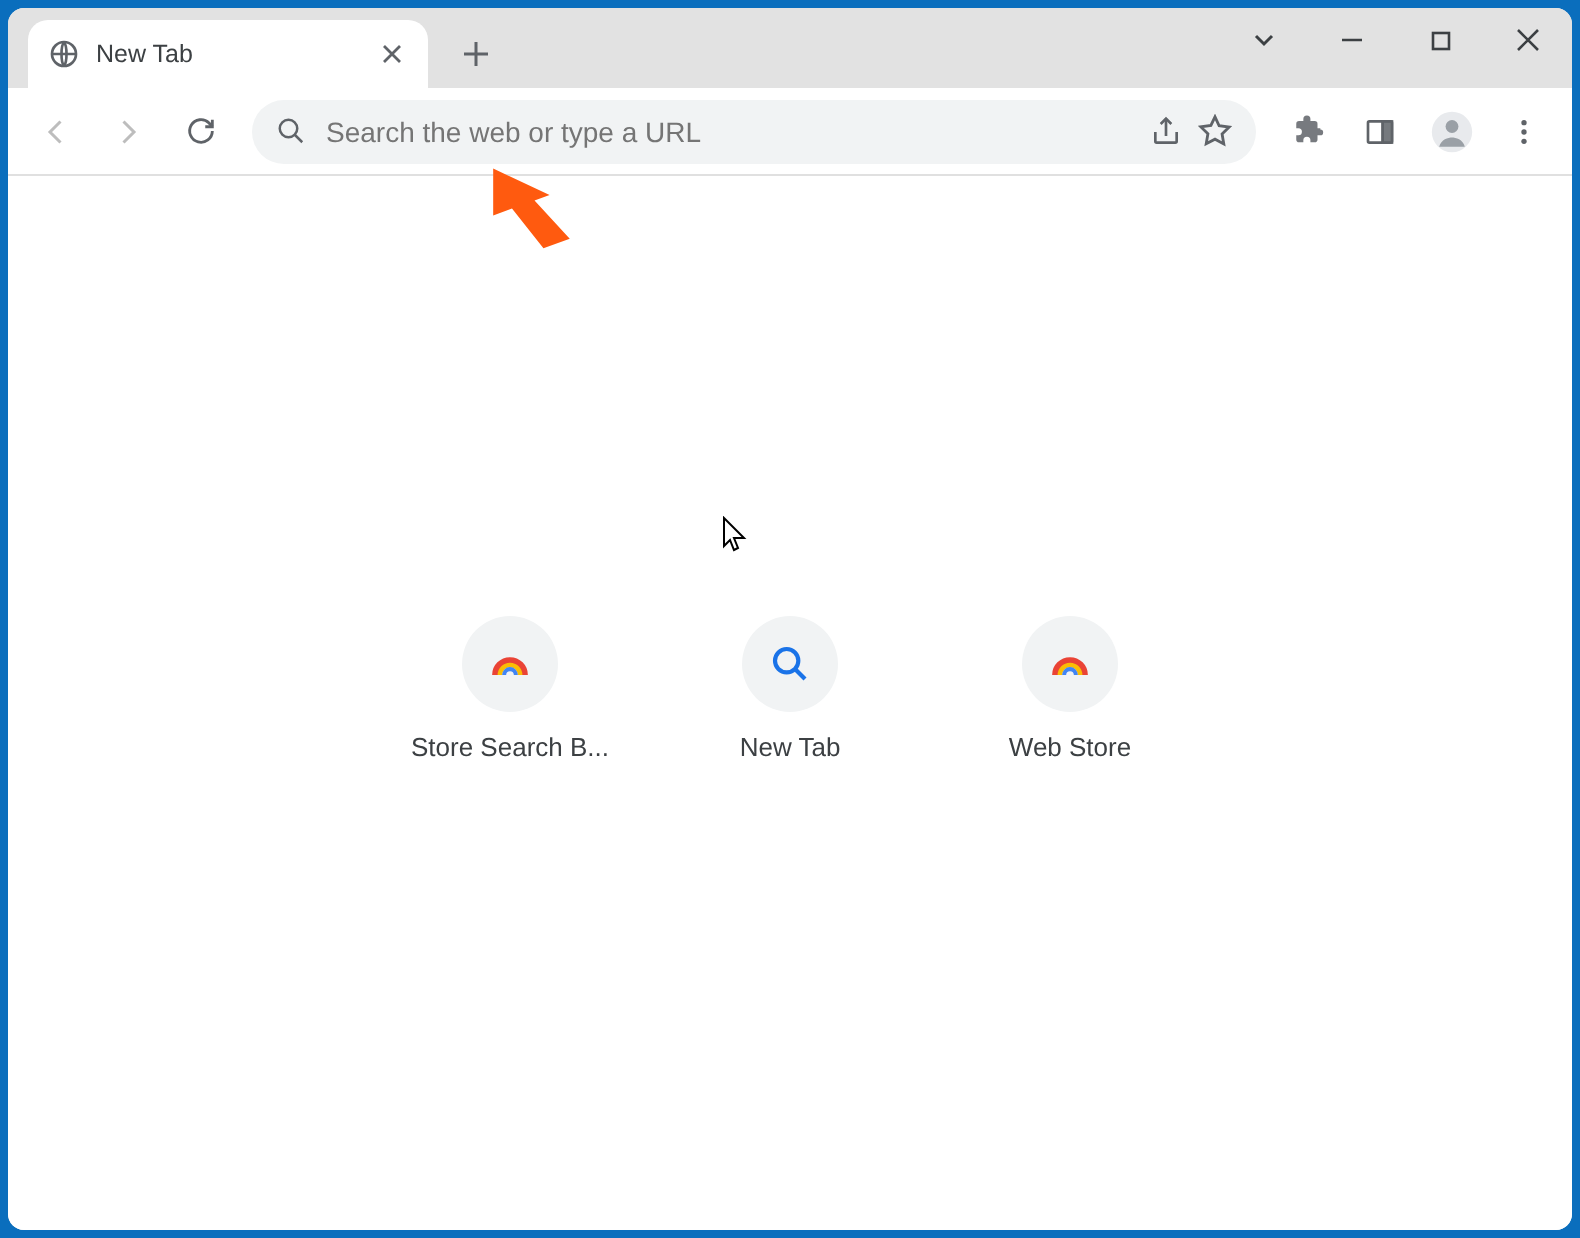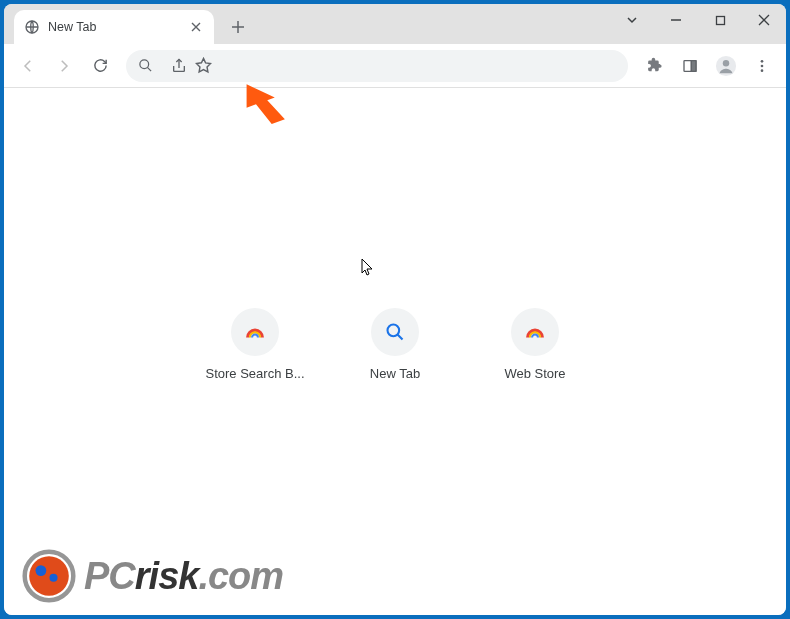--- a/index.html
+++ b/index.html
@@ -253,20 +253,21 @@
           <path d="M20 4v5h-5"></path>
         </svg>
     </div>
     <div class="omnibox">
       <span class="search-ic">
         <svg width="15" height="15" viewBox="0 0 24 24" fill="none" stroke="currentColor" stroke-width="2">
             <circle cx="10" cy="10" r="7"></circle>
             <path d="M21 21l-6-6"></path>
           </svg>
       </span>
+      <input type="text" placeholder="Search the web or type a URL" style="">
       <span class="right-ic">
         <svg width="16" height="16" viewBox="0 0 24 24" fill="none" stroke="currentColor" stroke-width="2">
             <path d="M4 12v7a1 1 0 0 0 1 1h14a1 1 0 0 0 1-1v-7"></path>
             <path d="M16 6l-4-4-4 4"></path>
             <path d="M12 2v13"></path>
           </svg>
       </span>
       <span class="right-ic">
         <svg width="17" height="17" viewBox="0 0 24 24" fill="none" stroke="currentColor" stroke-width="2">
             <path d="M12 2l2.9 6.3L22 9.2l-5 4.9 1.2 7L12 17.8 5.8 21l1.2-7-5-4.9 7.1-1L12 2z"></path>
@@ -334,31 +335,20 @@
         <div class="label">Web Store</div>
       </div>
     </div>
 
     <div class="cursor-arrow">
       <svg width="14" height="18" viewBox="0 0 14 18">
           <path d="M1 1l0 14 3-3 2 5 2-1-2-5 5 0z" fill="#fff" stroke="#000" stroke-width="1"></path>
         </svg>
     </div>
 
-    <div class="watermark">
-      <svg class="logo-ic" viewBox="0 0 60 60">
-        <circle cx="30" cy="30" r="27" fill="none" stroke="#969696" stroke-width="5"></circle>
-        <circle cx="30" cy="30" r="22" fill="#e04b1a"></circle>
-        <circle cx="21" cy="24" r="6" fill="#1560d6"></circle>
-        <circle cx="35" cy="32" r="4.5" fill="#1560d6"></circle>
-      </svg>
-      <span class="logo-text">
-        <span>PC</span><span class="risk">risk</span><span>.com</span>
-      </span>
-    </div>
 
   </div>
 </div>
 
 <div class="orange-arrow">
   <svg width="48" height="56" viewBox="0 0 48 56">
     <path d="M12 2 L34 24 L26 24 L36 48 L22 48 L14 24 L4 24 Z" fill="#ff5a0f" transform="rotate(-20 20 28)"></path>
   </svg>
 </div>
 

